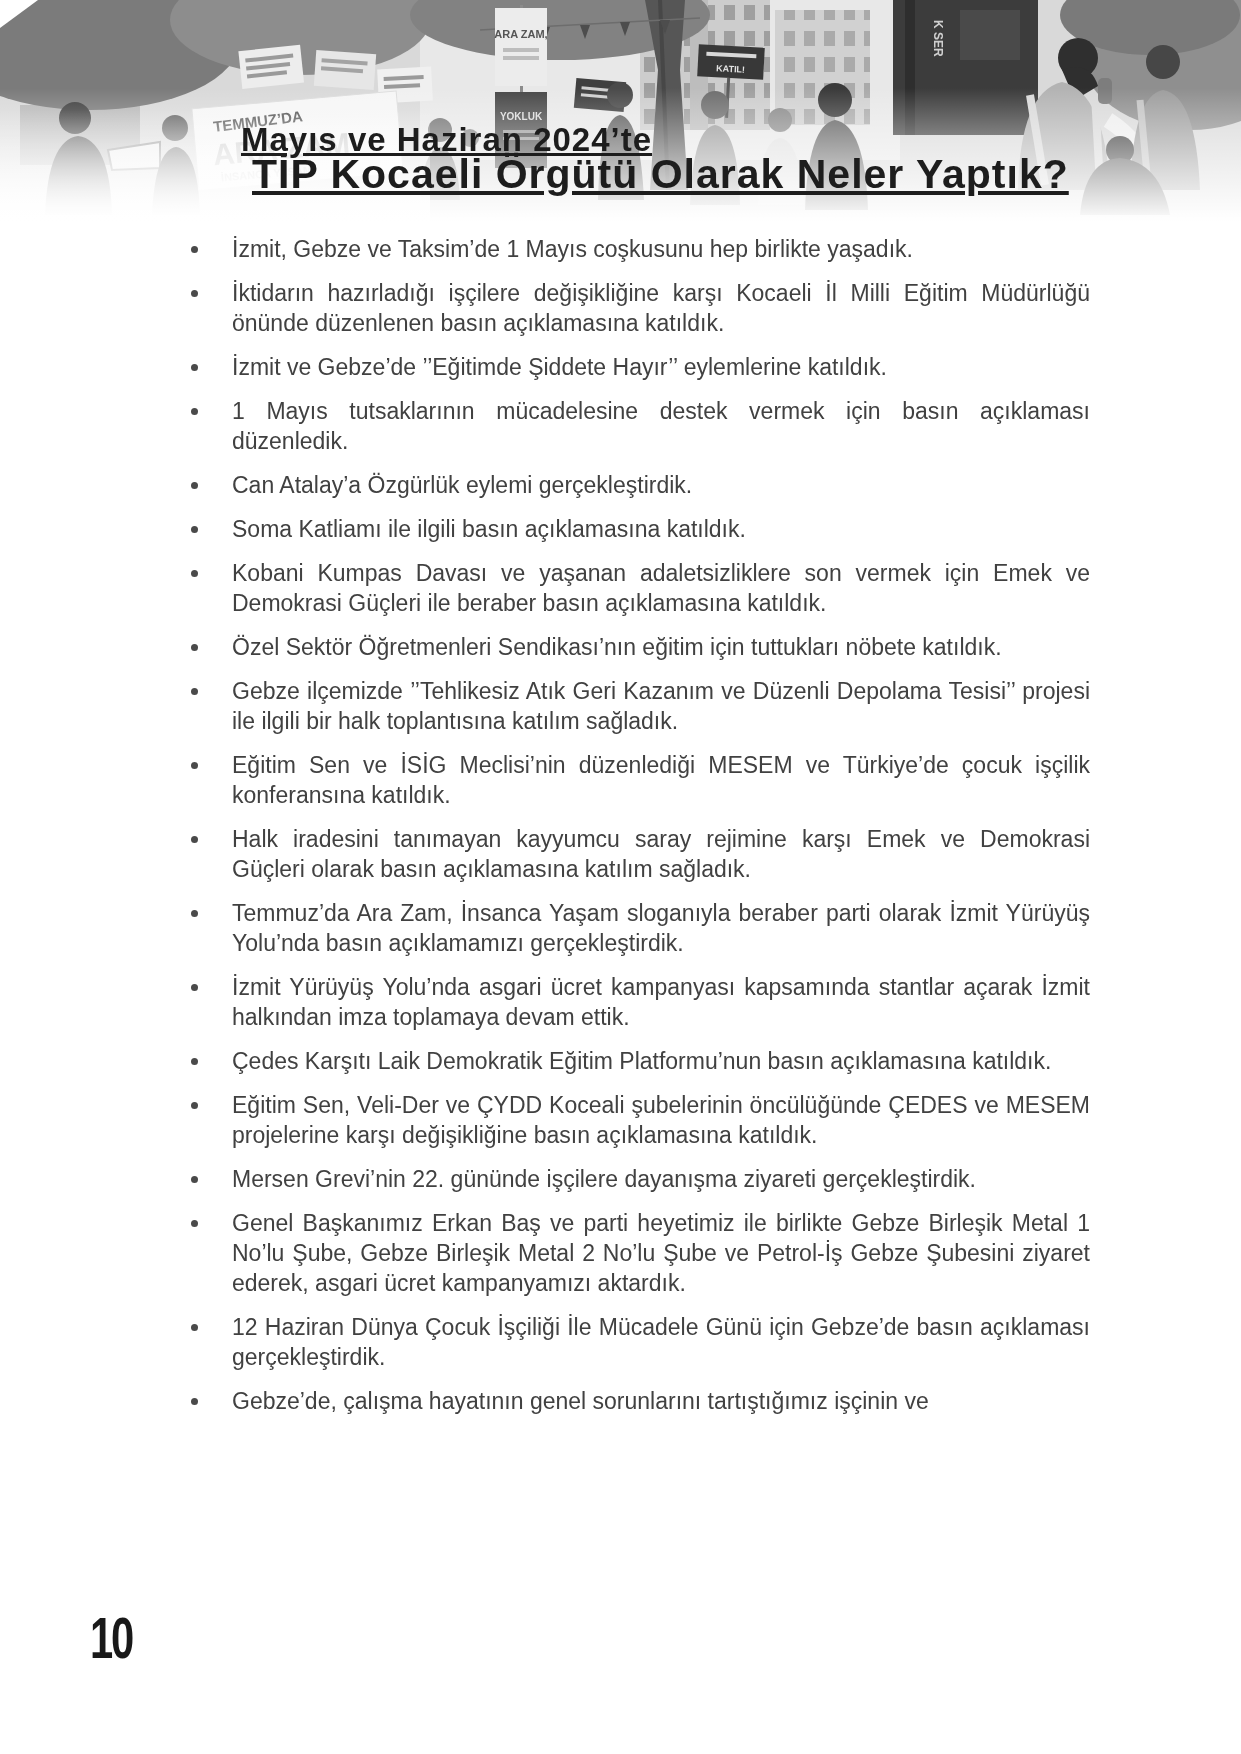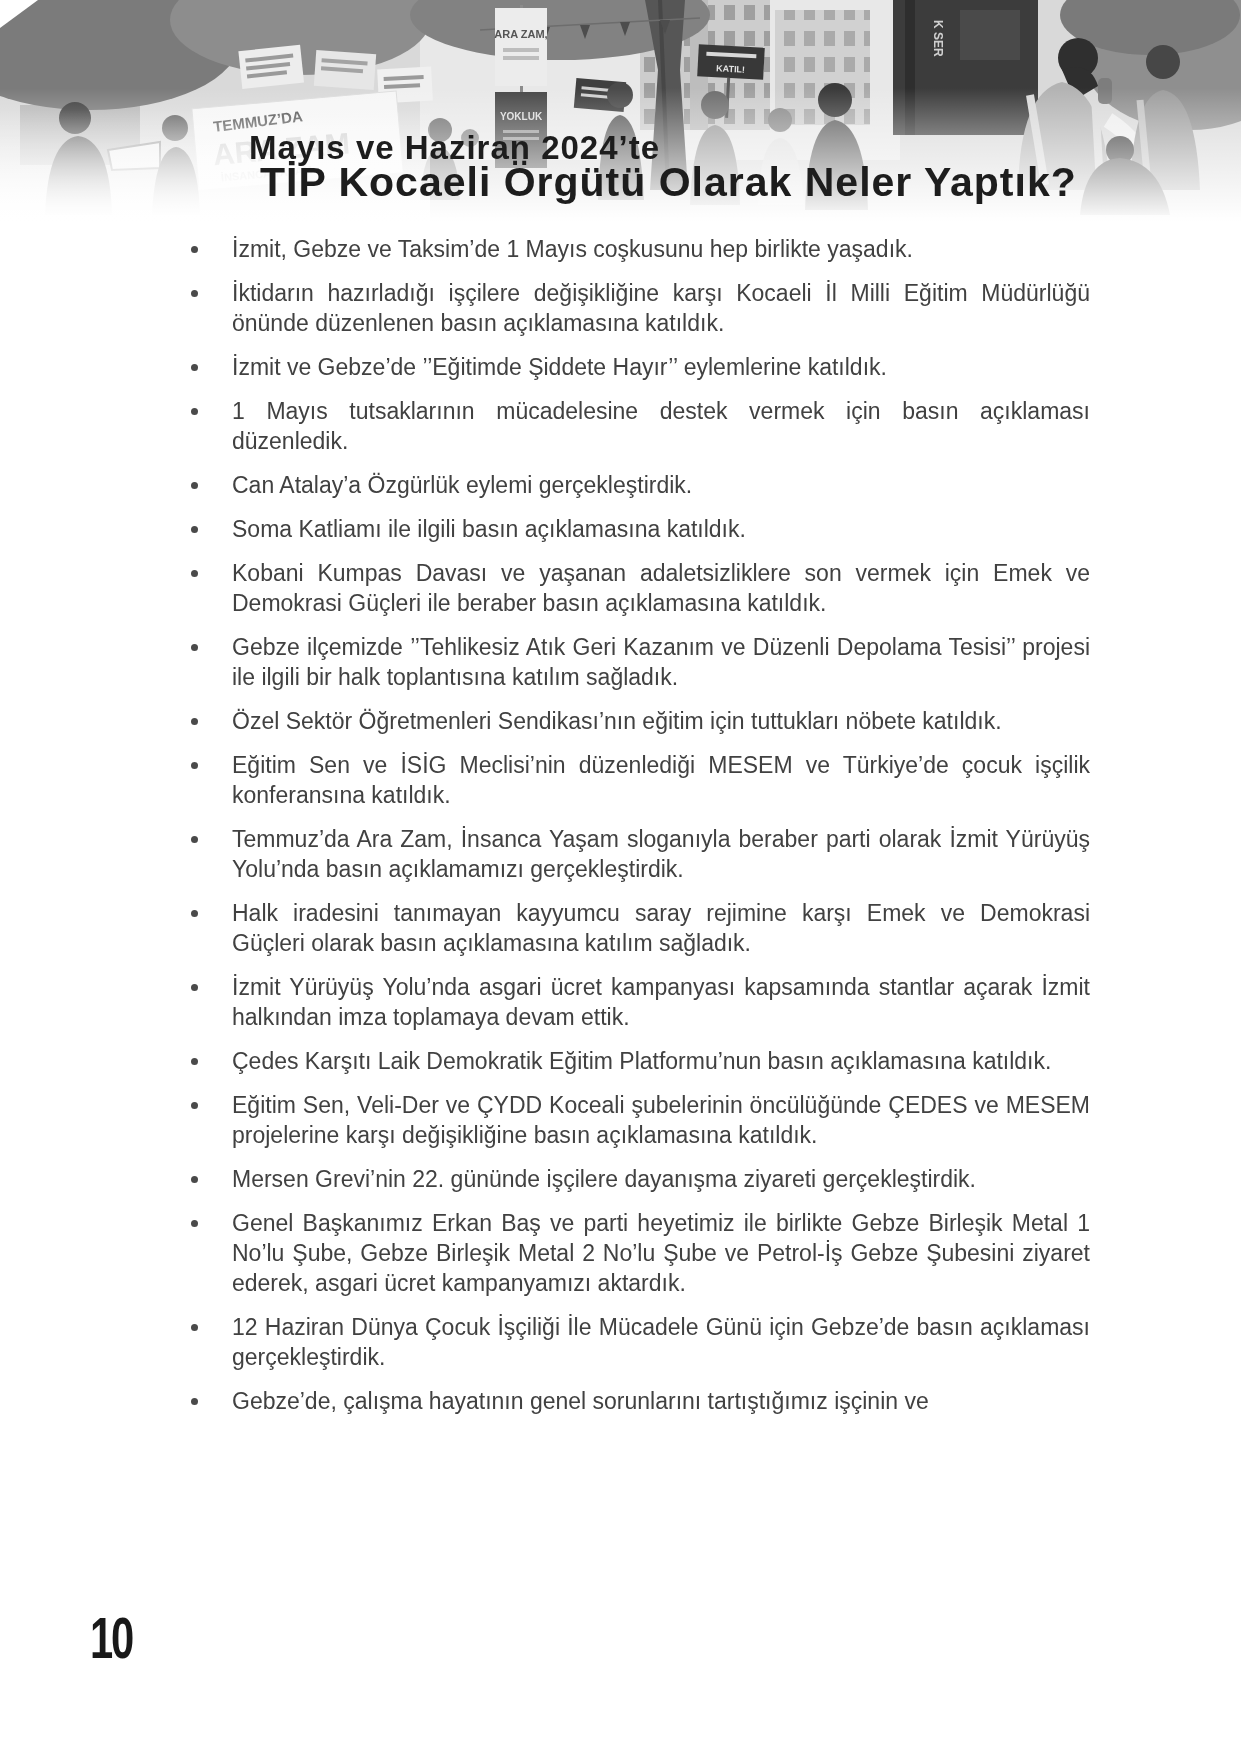--- a/index.html
+++ b/index.html
@@ -191,38 +191,38 @@
         <path d="M1080 215 Q1085 160 1120 158 Q1160 162 1170 215 Z" fill="#5a5a5a"></path>
         <rect x="1098" y="78" width="14" height="26" rx="5" fill="#7d7d7d"></rect>
       </g>
 
       <rect x="0" y="88" width="1241" height="134" fill="url(#fadeGrad)"></rect>
       <rect x="0" y="110" width="430" height="112" fill="url(#leftFade)"></rect>
       <polygon points="0,0 38,0 0,28" fill="#ffffff"></polygon>
     </svg>
   </div>
 
-  <h1 class="title" style="margin:8px;">
+  <h1 class="title" style="margin:0;text-decoration:underline;">
     <div class="t1">Mayıs ve Haziran 2024’te</div>
     <div class="t2">TİP Kocaeli Örgütü Olarak Neler Yaptık?</div>
   </h1>
 
   <ul class="bullets">
     <li><span class="dot"></span><span>İzmit, Gebze ve Taksim’de 1 Mayıs coşkusunu hep birlikte yaşadık.</span></li>
     <li><span class="dot"></span><span>İktidarın hazırladığı işçilere değişikliğine karşı Kocaeli İl Milli Eğitim Müdürlüğü önünde düzenlenen basın açıklamasına katıldık.</span></li>
     <li><span class="dot"></span><span>İzmit ve Gebze’de ’’Eğitimde Şiddete Hayır’’ eylemlerine katıldık.</span></li>
     <li><span class="dot"></span><span>1 Mayıs tutsaklarının mücadelesine destek vermek için basın açıklaması düzenledik.</span></li>
     <li><span class="dot"></span><span>Can Atalay’a Özgürlük eylemi gerçekleştirdik.</span></li>
     <li><span class="dot"></span><span>Soma Katliamı ile ilgili basın açıklamasına katıldık.</span></li>
     <li><span class="dot"></span><span>Kobani Kumpas Davası ve yaşanan adaletsizliklere son vermek için Emek ve Demokrasi Güçleri ile beraber basın açıklamasına katıldık.</span></li>
+    <li><span class="dot"></span><span>Özel Sektör Öğretmenleri Sendikası’nın eğitim için tuttukları nöbete katıldık.</span></li>
     <li><span class="dot"></span><span>Gebze ilçemizde ’’Tehlikesiz Atık Geri Kazanım ve Düzenli Depolama Tesisi’’ projesi ile ilgili bir halk toplantısına katılım sağladık.</span></li>
-    <li><span class="dot"></span><span>Özel Sektör Öğretmenleri Sendikası’nın eğitim için tuttukları nöbete katıldık.</span></li>
     <li><span class="dot"></span><span>Eğitim Sen ve İSİG Meclisi’nin düzenlediği MESEM ve Türkiye’de çocuk işçilik konferansına katıldık.</span></li>
+    <li><span class="dot"></span><span>Halk iradesini tanımayan kayyumcu saray rejimine karşı Emek ve Demokrasi Güçleri olarak basın açıklamasına katılım sağladık.</span></li>
     <li><span class="dot"></span><span>Temmuz’da Ara Zam, İnsanca Yaşam sloganıyla beraber parti olarak İzmit Yürüyüş Yolu’nda basın açıklamamızı gerçekleştirdik.</span></li>
-    <li><span class="dot"></span><span>Halk iradesini tanımayan kayyumcu saray rejimine karşı Emek ve Demokrasi Güçleri olarak basın açıklamasına katılım sağladık.</span></li>
     <li><span class="dot"></span><span>İzmit Yürüyüş Yolu’nda asgari ücret kampanyası kapsamında stantlar açarak İzmit halkından imza toplamaya devam ettik.</span></li>
     <li><span class="dot"></span><span>Çedes Karşıtı Laik Demokratik Eğitim Platformu’nun basın açıklamasına katıldık.</span></li>
     <li><span class="dot"></span><span>Eğitim Sen, Veli-Der ve ÇYDD Koceali şubelerinin öncülüğünde ÇEDES ve MESEM projelerine karşı değişikliğine basın açıklamasına katıldık.</span></li>
     <li><span class="dot"></span><span>Mersen Grevi’nin 22. gününde işçilere dayanışma ziyareti gerçekleştirdik.</span></li>
     <li><span class="dot"></span><span>Genel Başkanımız Erkan Baş ve parti heyetimiz ile birlikte Gebze Birleşik Metal 1 No’lu Şube, Gebze Birleşik Metal 2 No’lu Şube ve Petrol-İş Gebze Şubesini ziyaret ederek, asgari ücret kampanyamızı aktardık.</span></li>
     <li><span class="dot"></span><span>12 Haziran Dünya Çocuk İşçiliği İle Mücadele Günü için Gebze’de basın açıklaması gerçekleştirdik.</span></li>
     <li><span class="dot"></span><span>Gebze’de, çalışma hayatının genel sorunlarını tartıştığımız işçinin ve</span></li>
   </ul>
 
   <div class="pageno">10</div>

